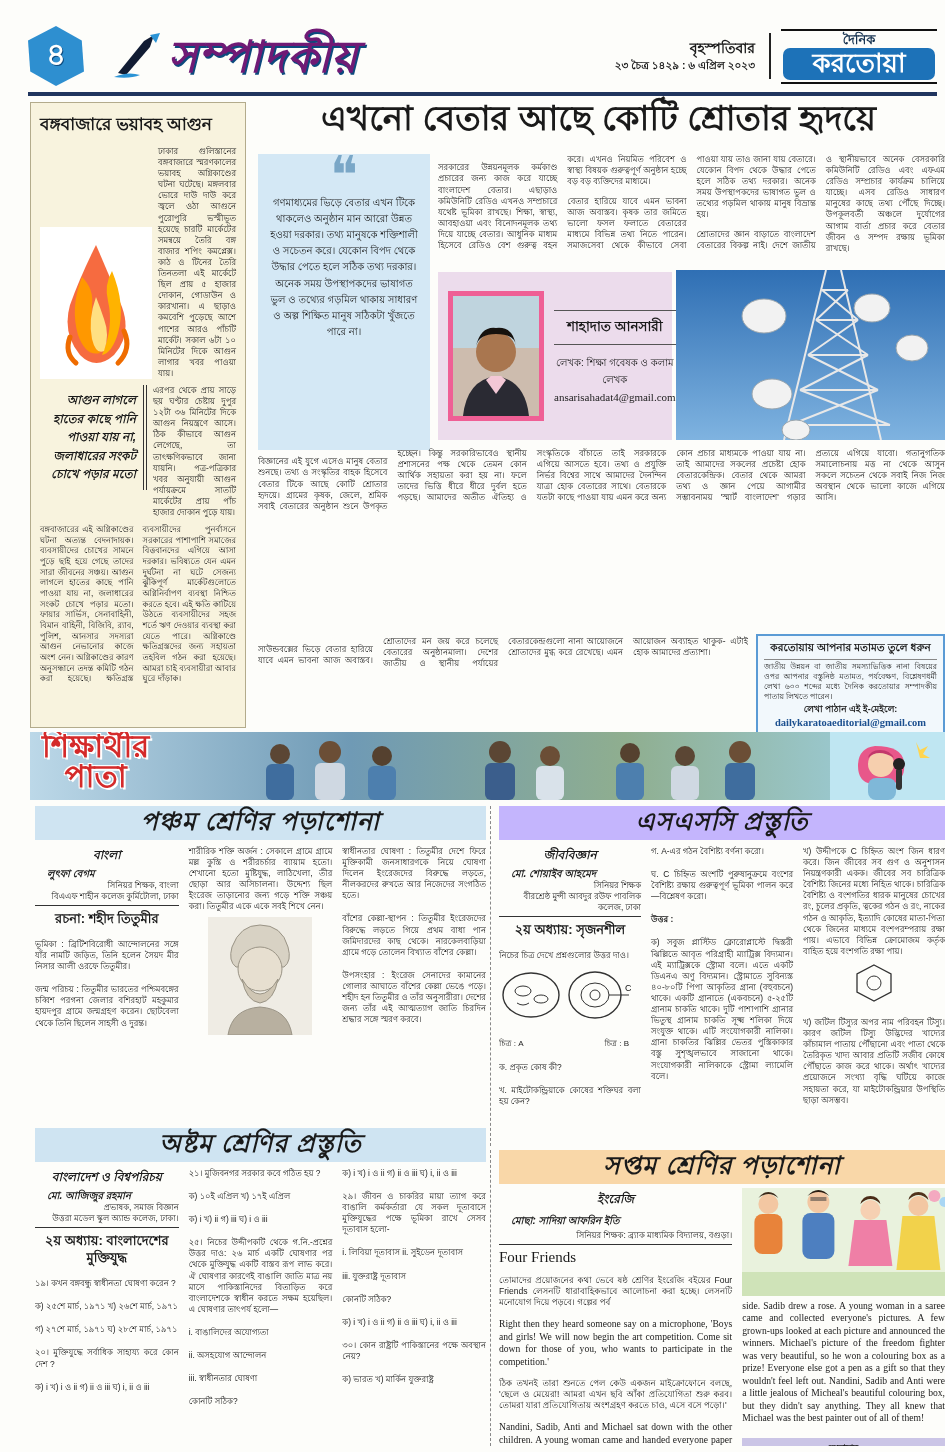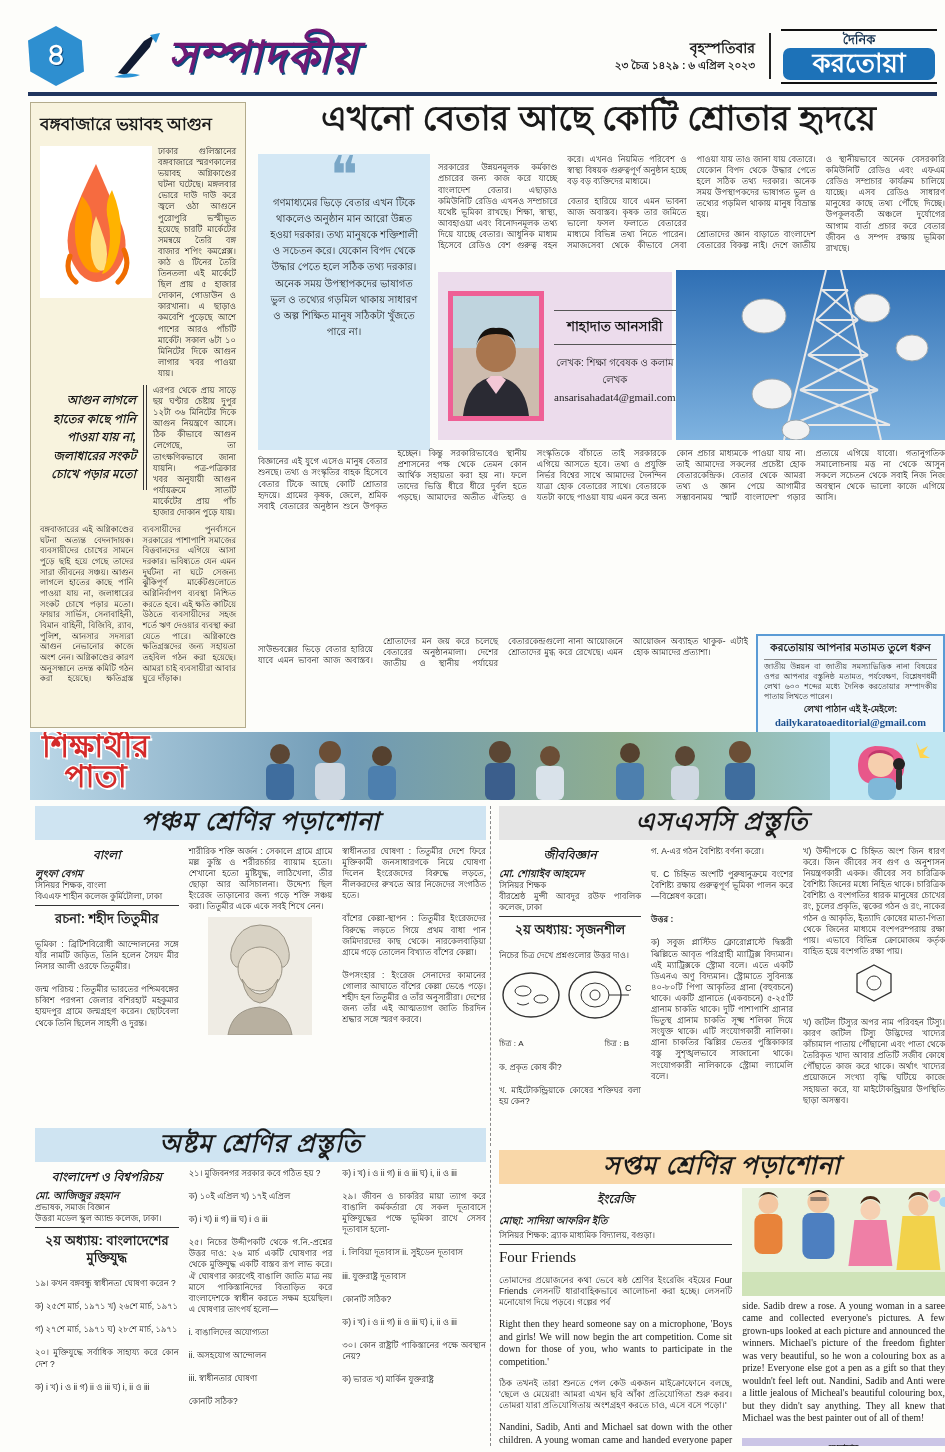--- a/index.html
+++ b/index.html
@@ -19,21 +19,21 @@
   .date2{font-size:10.5px;font-weight:bold;}
   .vline{width:2px;height:46px;background:#222;margin:0 10px 0 2px;flex:0 0 auto;}
   .masthead{width:152px;text-align:center;border-top:2px solid #111;border-bottom:2px solid #111;padding:2px 2px;}
   .m-top{font-size:13px;font-weight:bold;color:#16324f;line-height:1;}
   .m-main{background:#1d72b8;color:#ffffff;font-size:26px;font-weight:800;border-radius:7px;padding:2px 6px 4px;margin-top:2px;line-height:1;}
   .toprule{position:absolute;left:28px;right:8px;top:92px;height:4px;background:#20355e;}
   
   .fire{position:absolute;left:30px;top:102px;width:216px;height:626px;background:#f8f3de;border:1px solid #b3ab8c;
         padding:8px 9px;box-sizing:border-box;}
   .fire h2{font-size:17px;margin:0 0 7px;border-bottom:0;}
-  .firerow{display:flex;gap:6px;}
+  .firerow{display:flex;gap:6px;align-items:flex-end;}
   .flame-wrap{flex:0 0 112px;height:152px;background:#fff;}
   .tinytext{font-size:8.4px;line-height:1.32;text-align:justify;}
   .firerow .tinytext{flex:1;}
   .row2{display:flex;gap:6px;margin-top:6px;align-items:flex-start;}
   .pq{flex:0 0 96px;font-weight:bold;font-style:italic;font-size:12px;line-height:1.55;text-align:right;
       border-right:4px double #333;padding:6px 7px 6px 0;}
   .row2 .tinytext{flex:1;}
   .t3{column-count:2;column-gap:9px;font-size:8.2px;line-height:1.3;text-align:justify;margin-top:7px;}
   
   .edit{position:absolute;left:252px;top:96px;width:693px;height:632px;}
@@ -62,26 +62,26 @@
   .op-email{font-size:10.5px;font-weight:bold;font-family:"Liberation Serif",serif;color:#1b4f8f;}
   
   .banner{position:absolute;left:30px;top:732px;width:915px;height:68px;overflow:hidden;}
   .b-title{position:absolute;left:12px;top:0;z-index:2;color:#d42a2a;font-weight:800;font-size:31px;line-height:.98;
            text-shadow:2px 2px 0 #ffffff,-1px -1px 0 #ffffff,1px -1px 0 #fff,-1px 1px 0 #fff;}
   .b-title .l2{display:block;text-align:center;}
   
   .sec{position:absolute;box-sizing:border-box;overflow:hidden;}
   .sec-h{height:34px;display:flex;align-items:center;justify-content:center;font-size:25px;font-weight:800;
          font-style:italic;letter-spacing:1px;}
-  .h-blue{background:#cfe4f2;} .h-green{background:#e5e5e5;} .h-peach{background:#f9d7a8;}
+  .h-blue{background:#cfe4f2;} .h-green{background:#c4b5fd;} .h-peach{background:#f9d7a8;}
   .cols3{column-count:3;column-gap:10px;margin-top:6px;height:calc(100% - 44px);overflow:hidden;}
   .subj{text-align:center;font-weight:800;font-style:italic;font-size:12px;break-inside:avoid;margin:2px 0 3px;}
   .byline{break-inside:avoid;border-bottom:1px solid #333;padding-bottom:3px;margin-bottom:4px;}
-  .by-name{font-weight:bold;font-size:10px;font-style:italic;}
-  .by-role{font-size:8.4px;line-height:1.3;}
+  .by-name{font-weight:bold;font-size:10px;font-style:italic;margin-left:12px;}
+  .by-role{font-size:8.4px;line-height:1.3;text-align:right;}
   .topic{text-align:center;font-weight:800;font-size:13px;margin:3px 0 4px;break-inside:avoid;}
   .jt p{margin:12px 0 4px;}
   .figcap{font-size:8px;text-align:center;}
   .fifth{left:35px;top:806px;width:451px;height:318px;}
   .ssc{left:490px;top:806px;width:455px;height:340px;border-left:1px dashed #888;padding-left:8px;}
   .eighth{left:35px;top:1128px;width:451px;height:318px;}
   .seventh{left:490px;top:1150px;width:455px;height:296px;border-left:1px dashed #888;padding-left:8px;}
   .sv-title{font-size:15px;font-family:"Liberation Serif",serif;margin:4px 0;break-inside:avoid;}
   .seventh-body{display:flex;gap:10px;margin-top:4px;height:calc(100% - 44px);}
   .s-left{flex:1.15;}

